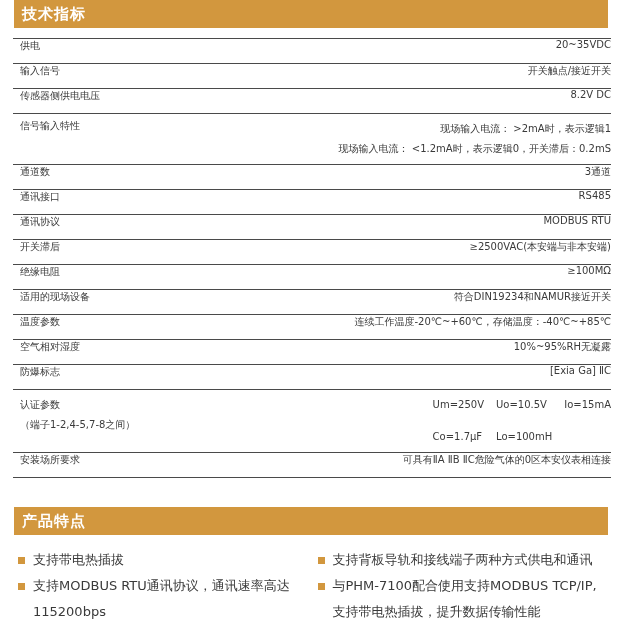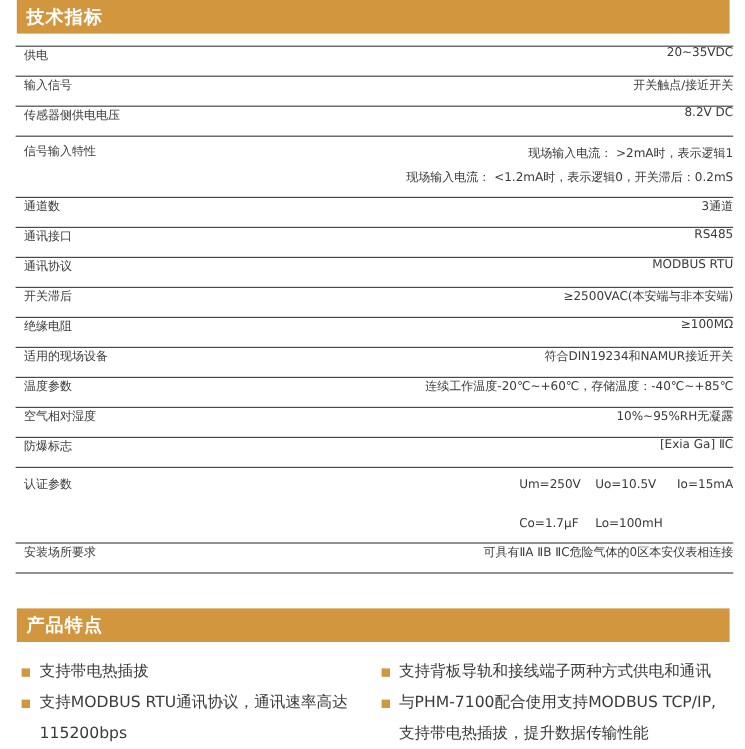--- a/index.html
+++ b/index.html
@@ -119,20 +119,21 @@
     </div>
 
     <div class="spec-row">
       <span class="spec-label">防爆标志</span>
       <span class="spec-value">[Exia Ga] ⅡC</span>
     </div>
 
     <div class="spec-row tall">
       <span class="spec-label label-lines">
         <div>认证参数</div>
+        <div>（端子1-2,4-5,7-8之间）</div>
       </span>
       <span class="spec-value value-grid">
         <span>Um=250V</span>
         <span>Uo=10.5V</span>
         <span>Io=15mA</span>
         <span>Co=1.7μF</span>
         <span>Lo=100mH</span>
       </span>
     </div>
 

